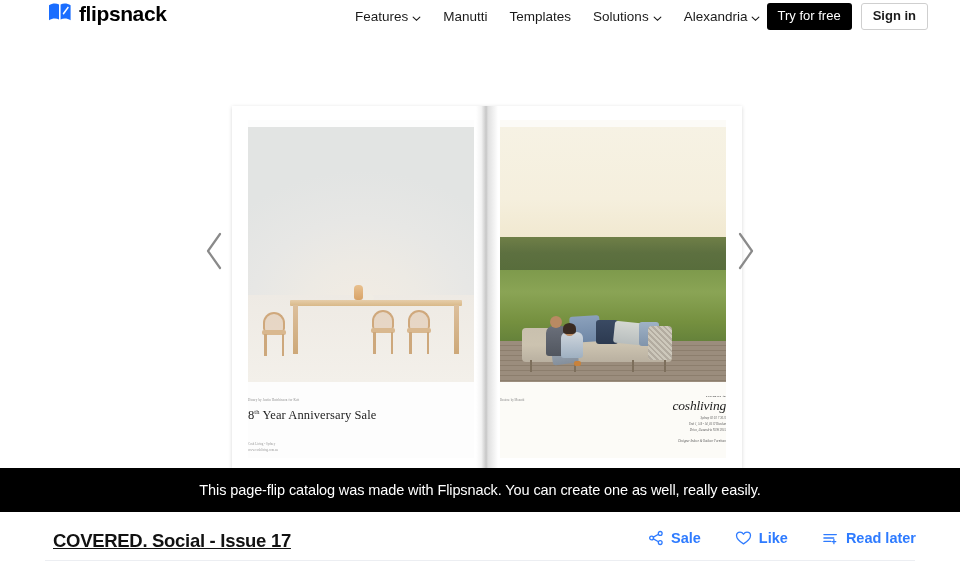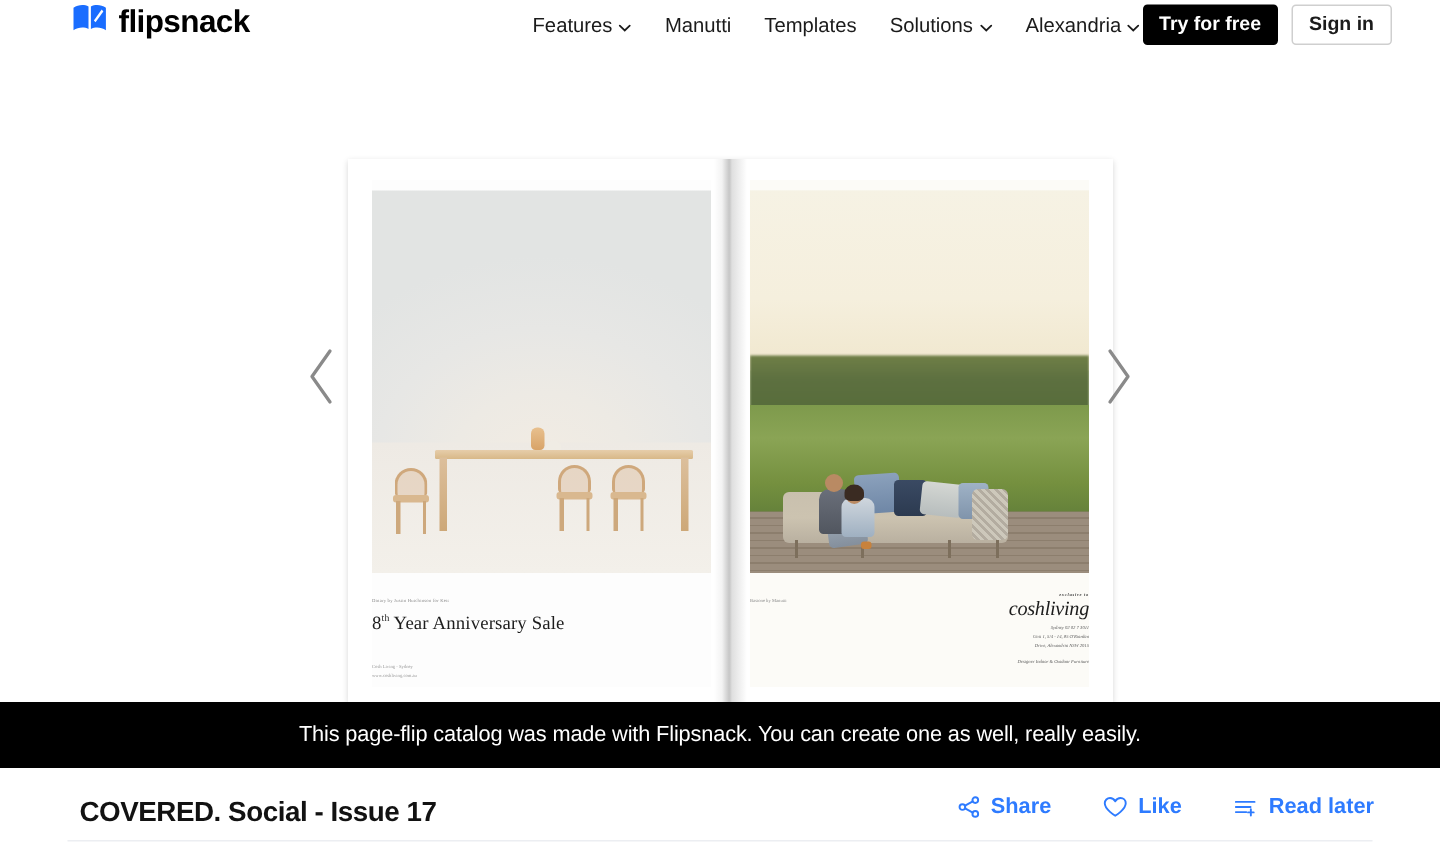--- a/index.html
+++ b/index.html
@@ -74,21 +74,21 @@
     top: 0;
     height: 33px;
     display: flex;
     align-items: center;
     gap: 9px;
   }
   .btn-try {
     background: #000000;
     color: #ffffff;
     font-size: 13px;
-    font-weight: 700;
+    font-weight: 400;
     border: none;
     border-radius: 3px;
     padding: 6px 11px 7px;
     cursor: pointer;
     font-family: inherit;
     line-height: 1.1;
   }
   .btn-signin {
     background: #ffffff;
     color: #1b1b1b;
@@ -492,20 +492,21 @@
     align-items: center;
   }
   .doc-title {
     position: absolute;
     left: 53px;
     top: 18px;
     font-size: 18.5px;
     font-weight: 700;
     color: #121212;
     letter-spacing: -0.3px;
+    text-decoration: underline;
   }
   .footer-actions {
     position: absolute;
     right: 44px;
     top: 18px;
     display: flex;
     align-items: center;
     gap: 34px;
   }
   .faction {
@@ -701,21 +702,21 @@
   <div class="footer-actions">
     <div class="faction">
       <span>
         <svg width="16" height="16" viewBox="0 0 16 16">
           <circle cx="12.2" cy="3.4" r="1.9" stroke="#2e7bff" stroke-width="1.3" fill="none"></circle>
           <circle cx="3.6" cy="8" r="1.9" stroke="#2e7bff" stroke-width="1.3" fill="none"></circle>
           <circle cx="12.2" cy="12.6" r="1.9" stroke="#2e7bff" stroke-width="1.3" fill="none"></circle>
           <path d="M5.4 7.1 L10.5 4.3 M5.4 8.9 L10.5 11.7" stroke="#2e7bff" stroke-width="1.3" stroke-linecap="round"></path>
         </svg>
       </span>
-      <span>Share</span>
+      <span>Sale</span>
     </div>
 
     <div class="faction">
       <span>
         <svg width="17" height="16" viewBox="0 0 18 16">
           <path d="M9 14.2 C9 14.2 1.6 9.8 1.6 5.4 C1.6 3.2 3.3 1.7 5.3 1.7 C6.8 1.7 8.2 2.6 9 4 C9.8 2.6 11.2 1.7 12.7 1.7 C14.7 1.7 16.4 3.2 16.4 5.4 C16.4 9.8 9 14.2 9 14.2 Z" stroke="#2e7bff" stroke-width="1.35" fill="none" stroke-linejoin="round"></path>
         </svg>
       </span>
       <span>Like</span>
     </div>

